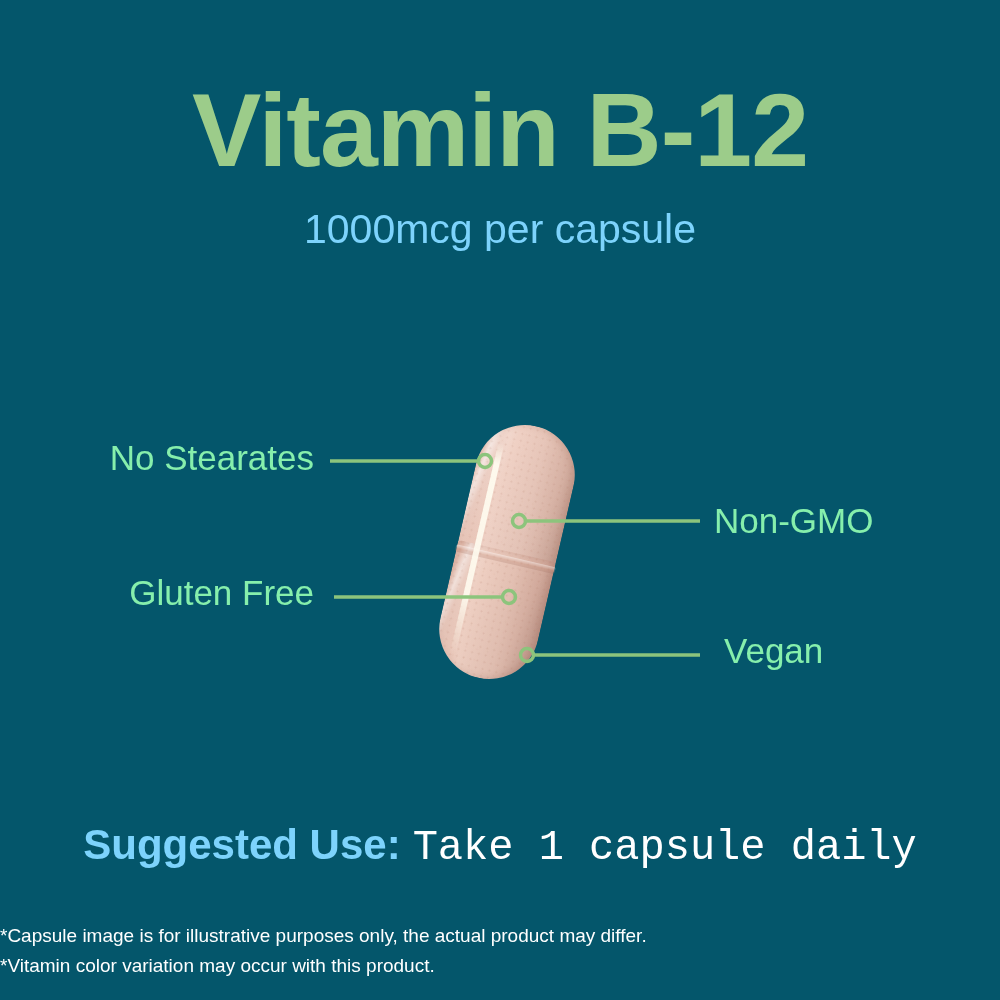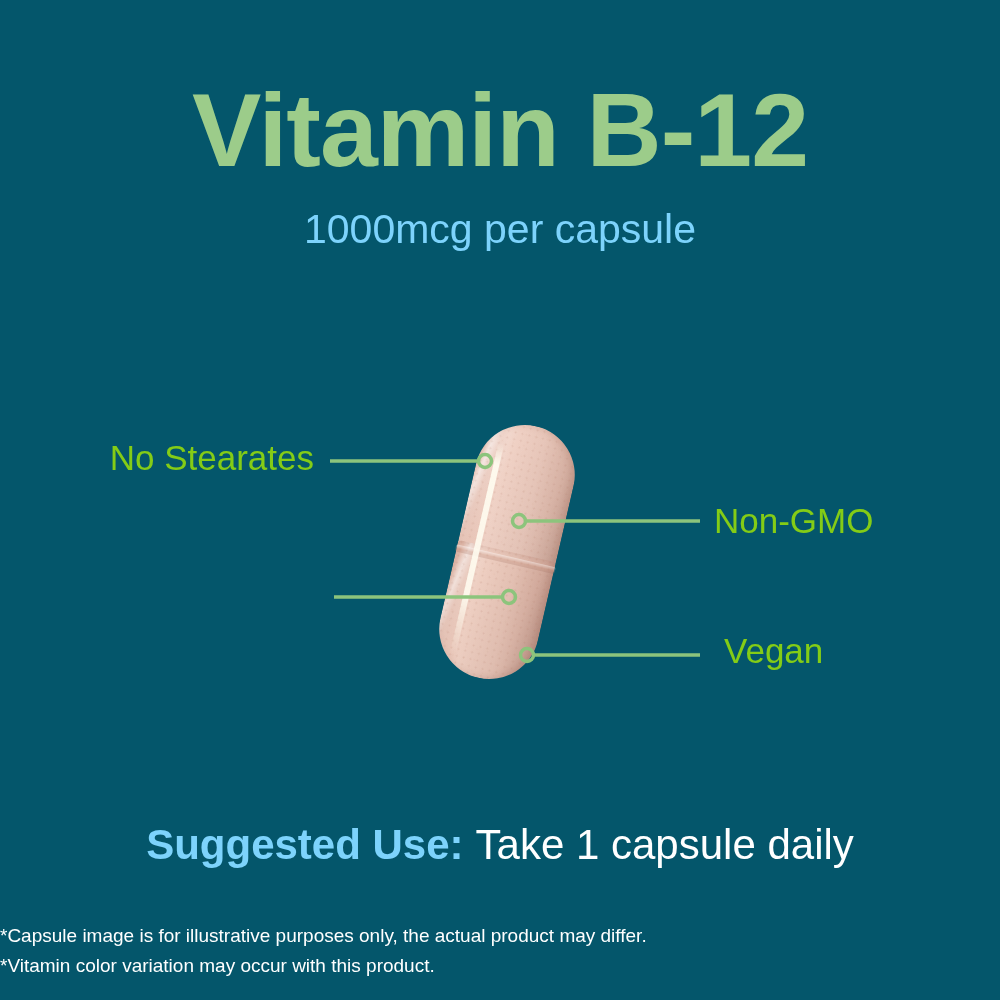--- a/index.html
+++ b/index.html
@@ -150,21 +150,21 @@
     top: 0;
     width: 1000px;
     height: 1000px;
     pointer-events: none;
   }
 
   
   .callout-label {
     position: absolute;
     font-size: 35px;
-    color: #84cc16;
+    color: #86efac;
     white-space: nowrap;
     line-height: 1;
   }
   .callout-label.left  { text-align: right; }
   .callout-label.right { text-align: center; }
 
   #label-no-stearates { left: 78px;  top: 440px; width: 236px; }
   #label-gluten-free  { left: 107px; top: 575px; width: 207px; }
   #label-non-gmo      { left: 714px; top: 503px; }
   #label-vegan        { left: 724px; top: 633px; }
@@ -180,20 +180,21 @@
     white-space: nowrap;
     line-height: 1.0;
   }
   #suggested-use-label {
     font-weight: bold;
     color: #7dd3fc;
   }
   #suggested-use-value {
     color: #ffffff;
     margin-left: 12px;
+    font-family: Liberation Mono, monospace;
   }
 
   
   .disclaimer {
     position: absolute;
     left: 0;
     width: 1000px;
     text-align: left;
     font-size: 19px;
     color: #ffffff;
@@ -234,20 +235,21 @@
       <circle cx="519" cy="521" r="6.5"></circle>
       <circle cx="509" cy="597" r="6.5"></circle>
       <circle cx="527" cy="655" r="6.5"></circle>
     </g>
   </svg>
 
   <div class="callout-label left" id="label-no-stearates">No Stearates</div>
 
   <div class="callout-label right" id="label-non-gmo">Non-GMO</div>
 
+  <div class="callout-label left" id="label-gluten-free">Gluten Free</div>
 
   <div class="callout-label right" id="label-vegan">Vegan</div>
 
   <div id="suggested-use-line">
     <span id="suggested-use-label">Suggested Use:</span><span id="suggested-use-value">Take 1 capsule daily</span>
   </div>
 
   <div class="disclaimer" id="disclaimer-1">*Capsule image is for illustrative purposes only, the actual product may differ.</div>
 
   <div class="disclaimer" id="disclaimer-2">*Vitamin color variation may occur with this product.</div>

